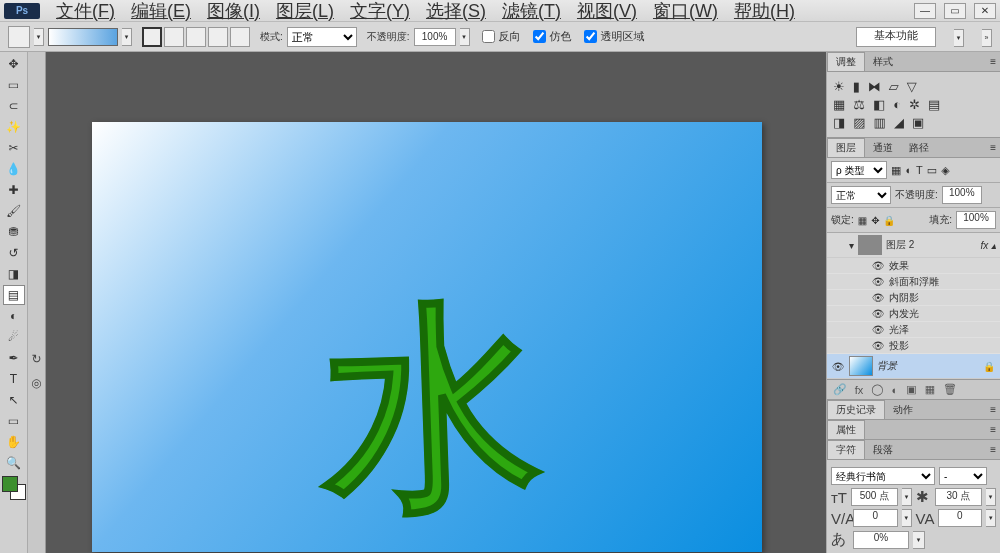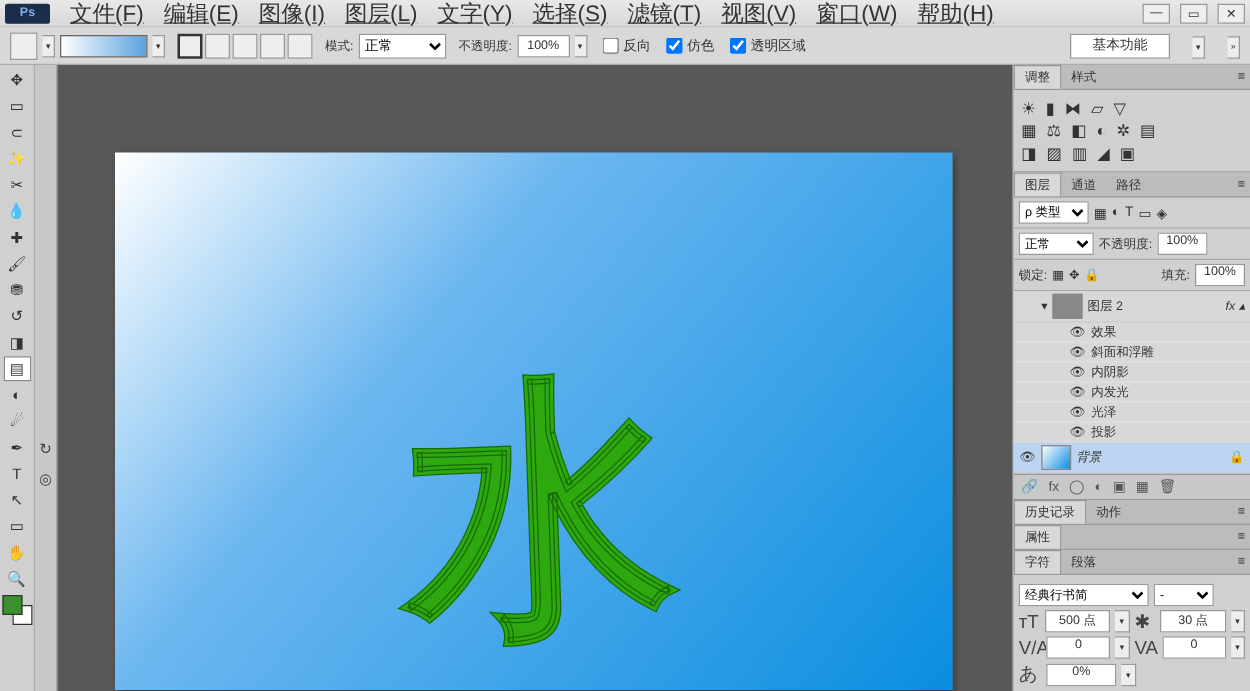--- a/index.html
+++ b/index.html
@@ -32,21 +32,21 @@
 .sw-fg { position: absolute; top: 0; left: 0; width: 16px; height: 16px; background: #3c8f2e; border: 1px solid #333; }
 .sw-bg { position: absolute; bottom: 0; right: 0; width: 16px; height: 16px; background: #fff; border: 1px solid #333; }
 
 .doc-area { flex: 1; background: #585858; position: relative; }
 .tabbar { height: 24px; background: #c8c8c8; border-bottom: 1px solid #888; display: flex; align-items: flex-end; padding-left: 8px; }
 .tab { background: #e8e8e8; border: 1px solid #999; border-bottom: none; padding: 2px 8px; font-size: 10px; display:flex; gap:6px; align-items:center;}
 .tab .x { cursor: pointer; color:#666; }
 .canvas-wrap { position: absolute; left: 46px; top: 70px; width: 670px; height: 430px; background: linear-gradient(130deg,#fff 0%, #6db7f0 35%, #0a8ee0 100%); box-shadow: 2px 2px 6px rgba(0,0,0,.4); overflow:hidden; }
 .char3d { position:absolute; font-size: 220px; font-family: "KaiTi","STKaiti",serif; color: #2ea80f; font-weight: bold; left:230px; top:140px; text-shadow: 2px 2px 3px rgba(0,0,0,.5), inset 0 0 6px #fff; -webkit-text-stroke: 1px #176b05; transform: rotate(-2deg);}
 
-.panels { width: 190px; background: #d0d0d0; border-left: 1px solid #aaa; display: flex; flex-direction: column; font-size: 10px; }
+.panels { width: 174px; background: #d0d0d0; border-left: 1px solid #aaa; display: flex; flex-direction: column; font-size: 10px; }
 .panel-tabs { height: 20px; display: flex; background: #bcbcbc; border-bottom: 1px solid #999; align-items:center; }
 .ptab { padding: 2px 8px; cursor:pointer; }
 .ptab.active { background: #d8d8d8; border: 1px solid #999; border-bottom: none; }
 .panel-body { padding: 4px 6px; border-bottom: 1px solid #999; }
 .adj-row { display:flex; gap:8px; margin: 3px 0; font-size:13px; }
 .adj-row span { cursor:pointer; }
 
 .layers { flex: 1; display:flex; flex-direction:column; border-bottom:1px solid #999;}
 .layer-controls { padding: 3px 4px; display:flex; gap:4px; align-items:center; flex-wrap:wrap; border-bottom:1px solid #aaa; }
 .lc-select { height:18px; font-size:10px; border:1px solid #999; background:#fff; }

